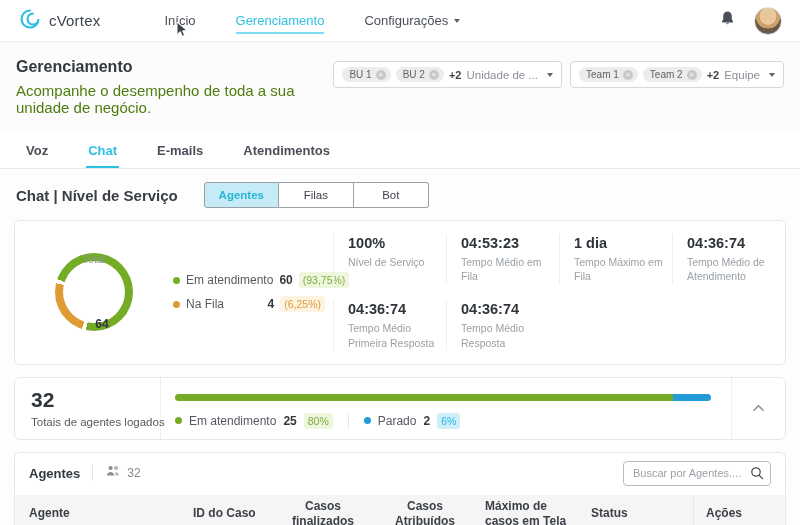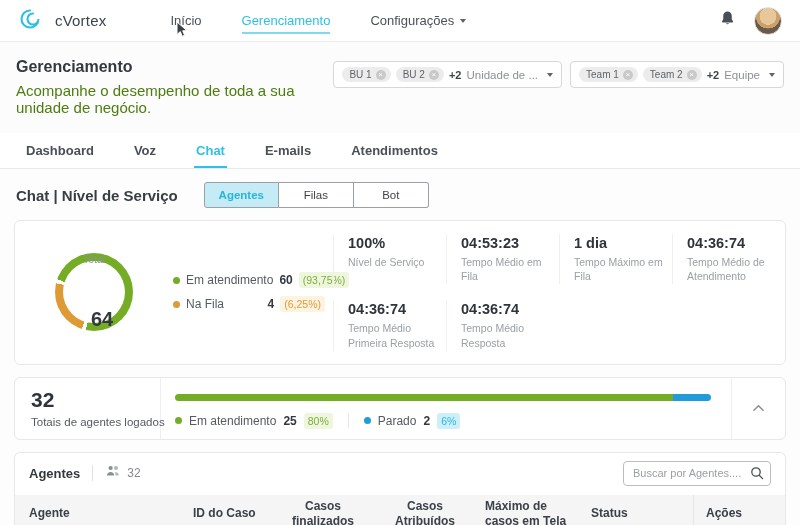--- a/index.html
+++ b/index.html
@@ -1,21 +1,21 @@
 <!DOCTYPE html>
 <html><head>
 <meta charset="utf-8">
 <style>
   * { margin:0; padding:0; box-sizing:border-box; }
   body { background:#e9e9e9; font-family:"Liberation Sans", sans-serif; }
   .screen { width:800px; height:525px; background:#fff; overflow:hidden; position:relative; color:#3a3f47; }
 
   
   .topnav { height:42px; display:flex; align-items:center; padding:0 18px; border-bottom:1px solid #ededed; background:#fff; position:relative; }
-  .brand { display:flex; align-items:center; gap:13px; margin-right:44px; }
+  .brand { display:flex; align-items:center; gap:7px; margin-right:44px; }
   .brand-name { font-size:15px; color:#3c434c; letter-spacing:.2px; }
   .nav-item { font-size:13px; color:#4b5158; margin:0 20px; height:26px; display:flex; align-items:center; gap:6px; cursor:default; }
   .nav-item.active { color:#2fc1e5; box-shadow:inset 0 -2px 0 #7fd9ef; }
   .caret { width:0; height:0; border-left:3.5px solid transparent; border-right:3.5px solid transparent; border-top:4.5px solid #5f6368; display:inline-block; }
   .topnav-right { margin-left:auto; display:flex; align-items:center; gap:18px; }
   .avatar { width:28px; height:28px; border-radius:50%; background:radial-gradient(circle at 50% 32%, #e8c79a 0 38%, #caa06b 39% 55%, #6b5a4a 56% 100%); border:1px solid #e0e0e0; }
   .cursor { position:absolute; left:176px; top:21px; z-index:9; }
 
   
   .header { display:flex; justify-content:space-between; align-items:flex-start; padding:16px 16px 17px; background:#fcfcfc; }
@@ -49,21 +49,21 @@
   
   .card { margin:0 14px; background:#fff; border:1px solid #e8e8e8; border-radius:6px; }
 
   .overview { display:flex; align-items:center; padding:13px 0; }
   .donut-wrap { width:158px; display:flex; justify-content:center; }
   .donut { width:78px; height:78px; border-radius:50%; position:relative;
     background:conic-gradient(#74ac26 0deg 192deg, #fff 192deg 198deg, #dd9a35 198deg 283deg, #fff 283deg 289deg, #74ac26 289deg 360deg); }
   .donut::before { content:""; position:absolute; inset:8px; background:#fff; border-radius:50%; }
   .donut-center { position:absolute; inset:0; display:flex; flex-direction:column; align-items:center; justify-content:space-between; z-index:1;gap:19px; }
   .donut-center .dc-label { font-size:10.5px; color:#8d9198; }
-  .donut-center .dc-value { font-size:20px; font-weight:bold; color:#33383f; margin-top:1px;margin-left:16px; }
+  .donut-center .dc-value { font-size:12px; font-weight:bold; color:#33383f; margin-top:1px;margin-left:16px; }
   .ov-legend { width:152px; margin-right:8px; }
   .lg-row { display:flex; align-items:center; gap:6px; margin:8px 0; }
   .dot { width:7px; height:7px; border-radius:50%; flex:none; }
   .dot.green { background:#74ac26; } .dot.orange { background:#dd9a35; } .dot.blue { background:#219cd8; }
   .lg-label { flex:1; font-size:12px; color:#555a61; white-space:nowrap; }
   .lg-value { font-size:12px; font-weight:bold; color:#33383f; }
   .pct-badge { font-size:10.5px; padding:2px 4px; border-radius:3px; white-space:nowrap; }
   .pct-badge.green { background:#eef6de; color:#7fae3c; }
   .pct-badge.orange { background:#fdf3e1; color:#e09b3a; }
   .pct-badge.cyan { background:#cdeffa; color:#2fb6e0; }
@@ -171,21 +171,20 @@
             <span class="chip-x">×</span>
           </span>
         <span class="filter-more">+2</span>
         <span class="filter-label">Equipe</span>
         <span class="caret"></span>
       </div>
     </div>
   </div>
 
   <div class="tabs">
-    <div class="tab">Dashboard</div>
     <div class="tab">Voz</div>
     <div class="tab active">Chat</div>
     <div class="tab">E-mails</div>
     <div class="tab">Atendimentos</div>
   </div>
 
   <div class="content">
 
     <div class="section-row">
       <div class="section-title">Chat | Nível de Serviço</div>

